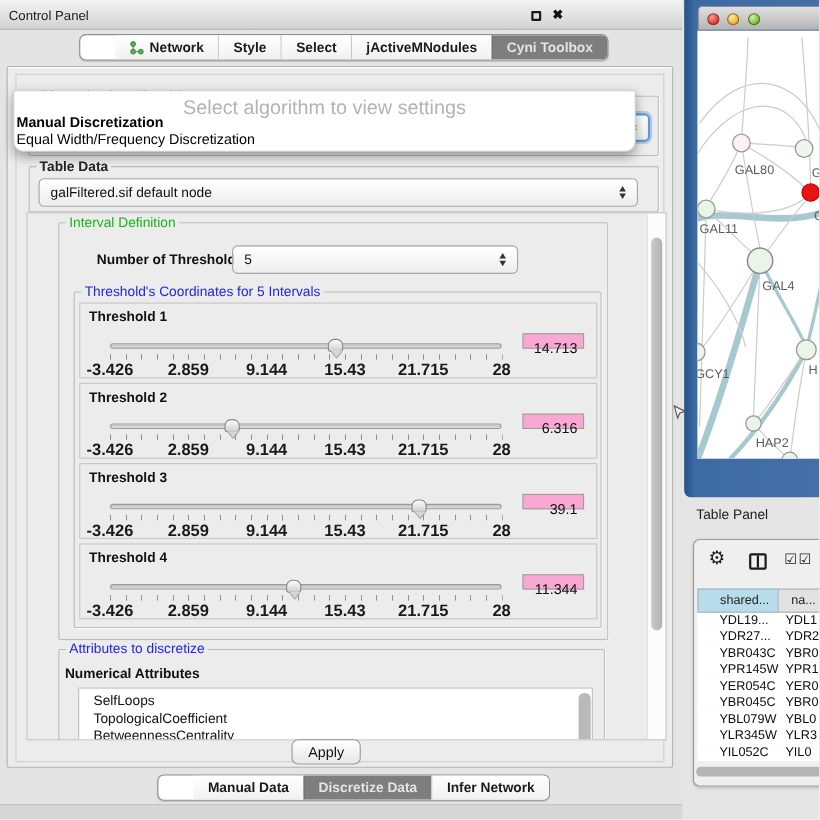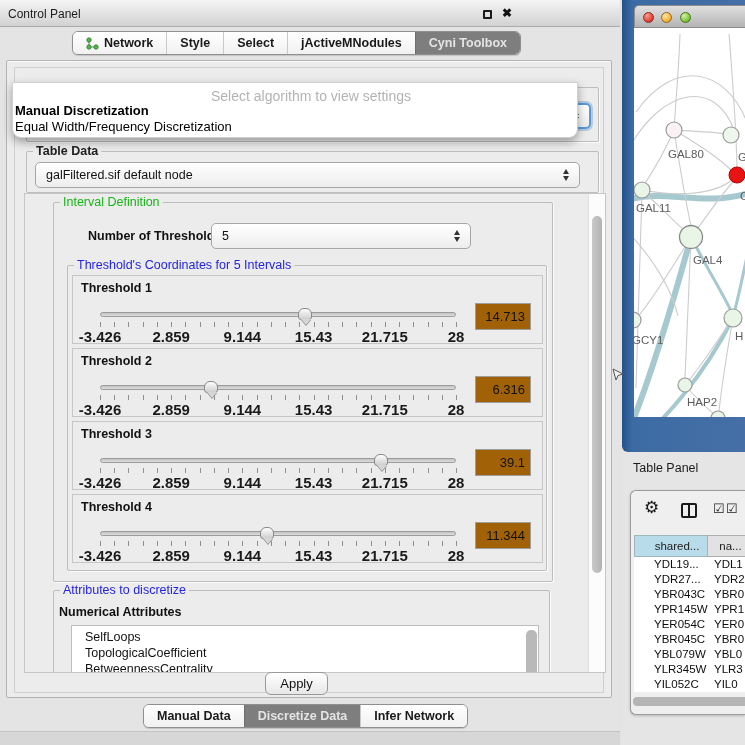--- a/index.html
+++ b/index.html
@@ -8,21 +8,21 @@
 
   
   .left-region { position:absolute; left:0; top:0; width:620px; height:745px; background:#e4e4e4; }
   .titlebar { position:absolute; left:0; top:0; width:620px; height:27px; background:linear-gradient(#f4f4f4,#d2d2d2); border-bottom:1px solid #ababab; }
   .titlebar-title { position:absolute; left:8px; top:7px; font-size:12px; color:#1c1c1c; }
   .float-btn { position:absolute; left:483px; top:10px; width:9px; height:9px; border:2px solid #1a1a1a; border-radius:1px; }
   .close-btn { position:absolute; left:502px; top:6px; font-size:12px; font-weight:bold; color:#111; }
 
   .tabstrip { position:absolute; display:flex; border:1px solid #8f8f8f; border-radius:6px; overflow:hidden; background:#fff; box-shadow:0 1px 1px rgba(0,0,0,.15); }
   .tab { display:flex; align-items:center; gap:5px; padding:0 13px; height:22px; font-size:12.5px; font-weight:bold; color:#1a1a1a; background:linear-gradient(#ffffff,#f1f1f1); border-left:1px solid #c9c9c9; cursor:default; }
-  .tab:first-child { border-left:none; }
+  .tab:first-child { border-left:none;margin-left:32px; }
   .tab.selected { background:#7e7e7e; color:#e4e4e4; border-left-color:#6f6f6f; }
   .top-tabs { left:72px; top:31px; }
   .bottom-tabs { left:143px; top:704px; }
 
   .net-icon { width:13px; height:13px; display:inline-block; }
 
   .main-panel { position:absolute; left:6px; top:60px; width:606px; height:638px; background:#ececec; border:1px solid #b2b2b2; border-radius:2px; box-shadow:inset 0 1px 0 #fbfbfb; }
   .inner-panel { position:absolute; left:7px; top:6px; width:590px; height:626px; border:1px solid #cfcfcf; background:#ececec; }
 
   .groupbox { position:absolute; border:1px solid #bdbdbd; border-radius:2px; box-shadow:1px 1px 0 rgba(255,255,255,.8); }
@@ -42,32 +42,32 @@
 
   .thr-outer { position:absolute; }
   .thr-panel { position:relative; border:1px solid #c6c6c6; background:#ececec; margin-bottom:4px; height:69px; }
   .thr-label { position:absolute; left:8px; top:5px; font-size:12.5px; font-weight:bold; color:#111; }
   .thr-track { position:absolute; left:27px; top:36px; width:356px; height:5px; background:linear-gradient(#c2c2c2,#dedede); border:1px solid #9b9b9b; border-radius:3px; }
   .thr-handle { position:absolute; top:-5px; margin-left:-7px; width:14px; height:12px; background:linear-gradient(#fdfdfd,#cfcfcf); border:1px solid #8a8a8a; border-radius:6px 6px 3px 3px; }
   .thr-handle:after { content:""; position:absolute; left:2px; top:10px; border-left:5px solid transparent; border-right:5px solid transparent; border-top:6px solid #d6d6d6; filter:drop-shadow(0 1px 0 #8a8a8a); }
   .thr-ticks { position:absolute; left:27px; top:46px; width:357px; height:5px; background:repeating-linear-gradient(90deg,#8f8f8f 0 1px,transparent 1px 14.24px); }
   .thr-scale { position:absolute; left:27px; top:52px; width:356px; height:12px; }
   .thr-scale span { position:absolute; transform:translateX(-50%); font-size:15px; font-weight:bold; color:#1a1a1a; white-space:nowrap; }
-  .thr-value { position:absolute; right:11px; top:27px; width:56px; height:27px; background:#a16207; border:1px solid #9e9e9e; font-size:13px; color:#111; text-align:right; line-height:25px; padding-right:5px; }
+  .thr-value { position:absolute; right:11px; top:27px; width:56px; height:14px; background:#f9a8d4; border:1px solid #9e9e9e; font-size:13px; color:#111; text-align:right; line-height:25px; padding-right:5px; }
 
   .attr-list { position:absolute; background:#fff; border:1px solid #bdbdbd; font-size:12.5px; color:#111; padding:3px 0 0 13px; line-height:16px; }
   .attr-scroll { position:absolute; right:1px; top:4px; width:11px; height:120px; border-radius:5px; background:#b9b9b9; }
 
   .apply-btn { position:absolute; left:258px; top:670px; width:63px; height:23px; background:linear-gradient(#ffffff,#e7e7e7); border:1px solid #999; border-radius:6px; font-size:13px; color:#111; text-align:center; line-height:21px; }
 
   .below-strip { position:absolute; left:0; top:731px; width:620px; height:14px; background:#d7d7d7; border-top:1px solid #c2c2c2; }
 
   
   .algo-popup { position:absolute; left:12px; top:82px; width:566px; height:56px; background:#fff; border:1px solid #cfcfcf; border-radius:0 0 9px 9px; box-shadow:0 4px 10px rgba(0,0,0,.35); z-index:50; }
-  .popup-placeholder { position:absolute; left:16px; top:5px; width:100%; text-align:center; font-size:14px; color:#b3b3b3; }
+  .popup-placeholder { position:absolute; left:0; top:5px; width:100%; text-align:center; font-size:18px; color:#b3b3b3; }
   .popup-item { position:absolute; left:2px; font-size:13px; color:#000; white-space:nowrap; }
   .popup-item.bold { font-weight:bold; }
 
   
   .right-region { position:absolute; left:622px; top:0; width:123px; height:745px; background:#e5e5e5; }
   .net-frame { position:absolute; left:0; top:0; width:123px; height:452px; background:linear-gradient(90deg,#24508c 0,#3c6ba3 10px,#456fa6 100%); border-radius:0 0 0 6px; }
   .net-titlebar { position:absolute; left:12px; top:5px; width:111px; height:23px; background:linear-gradient(#e0e0e0,#b4b4b4); border:1px solid #8d8d8d; border-right:none; border-radius:5px 0 0 0; }
   .tl { position:absolute; top:6px; width:11px; height:11px; border-radius:50%; }
   .tl.red { left:8px; background:radial-gradient(circle at 35% 30%,#ff9d92,#e4473a 60%,#a32built0); background:radial-gradient(circle at 35% 30%,#ff9d92,#e4473a 60%,#a3271d); border:1px solid #8e2b22; }
   .tl.yellow { left:26px; background:radial-gradient(circle at 35% 30%,#ffe9a8,#f6b53c 60%,#c78a1d); border:1px solid #96691a; }

